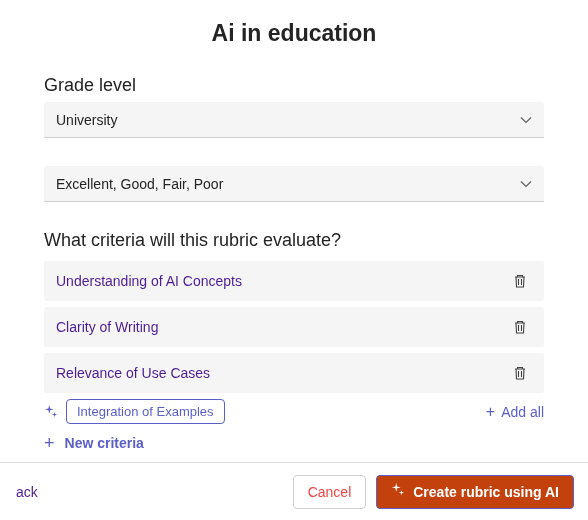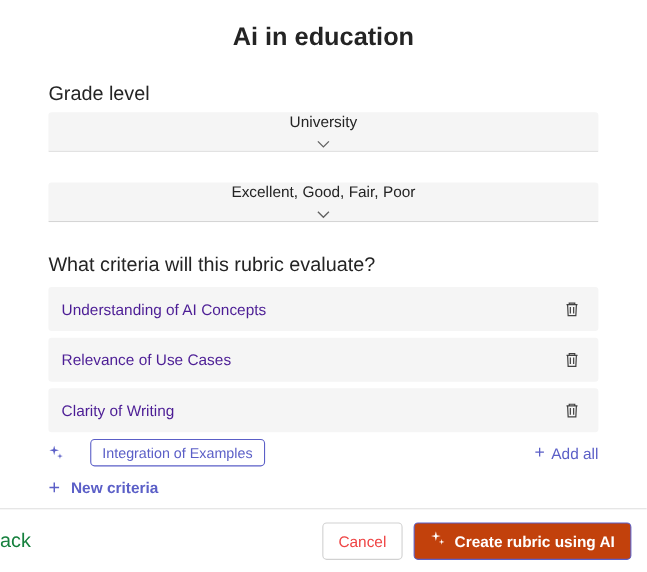--- a/index.html
+++ b/index.html
@@ -1,38 +1,38 @@
 <!DOCTYPE html>
 <html><head>
 <meta charset="utf-8">
 <style>
   * { box-sizing: border-box; margin: 0; padding: 0; }
   html, body { width: 588px; height: 520px; font-family: "Segoe UI", -apple-system, sans-serif; background: #fff; color: #242424; overflow: hidden; position: relative; }
   .content { padding: 12px 44px 0 44px; }
   .title { font-size: 23px; font-weight: 700; text-align: center; margin-top: 8px; margin-bottom: 28px; }
   .section-label { font-size: 18px; color: #242424; margin-bottom: 6px; font-weight: 400; }
-  .select-field { width: 100%; height: 36px; background: #f5f5f5; border: none; border-bottom: 1px solid #d1d1d1; border-radius: 3px 3px 0 0; display: flex; align-items: center; justify-content: space-between; padding: 0 12px; cursor: pointer; margin-bottom: 28px; flex-direction: column; }
+  .select-field { width: 100%; height: 36px; background: #f5f5f5; border: none; border-bottom: 1px solid #d1d1d1; border-radius: 3px 3px 0 0; display: flex; align-items: center; justify-content: space-between; padding: 0 12px; cursor: pointer; margin-bottom: 28px; }
   .select-value { font-size: 14px; color: #242424; }
   .chevron-down { width: 12px; height: 12px; display: flex; align-items: center; }
   .chevron-down svg { stroke: #616161; }
   .criteria-container { margin-bottom: 4px; }
   .criteria-row { width: 100%; height: 40px; background: #f5f5f5; border-radius: 3px; display: flex; align-items: center; justify-content: space-between; padding: 0 12px; margin-bottom: 6px; }
   .criteria-text { font-size: 14px; color: #4c1d95; }
   .delete-btn { background: none; border: none; cursor: pointer; padding: 4px; display: flex; }
   .delete-btn svg { stroke: #424242; fill: none; }
   .suggestion-row { display: flex; align-items: center; justify-content: space-between; margin-top: 6px; margin-bottom: 10px; }
-  .suggestion-left { display: flex; align-items: center; gap: 24px; }
+  .suggestion-left { display: flex; align-items: center; gap: 8px; }
   .sparkle-small { color: #5B5FC7; display: flex; }
   .chip { border: 1px solid #5B5FC7; color: #5B5FC7; font-size: 13px; padding: 4px 10px; border-radius: 4px; cursor: pointer; background: #fff; }
   .add-all { color: #5B5FC7; font-size: 14px; cursor: pointer; display: flex; align-items: center; gap: 6px; }
   .plus-sm { font-size: 16px; line-height: 1; font-weight: 300; }
   .new-criteria { color: #5B5FC7; font-size: 14px; font-weight: 600; cursor: pointer; display: flex; align-items: center; gap: 10px; margin-top: 4px; }
   .new-criteria .plus-sm { font-size: 18px; font-weight: 400; }
   .footer { position: absolute; bottom: 0; left: 0; right: 0; height: 58px; border-top: 1px solid #e0e0e0; display: flex; align-items: center; justify-content: space-between; padding: 0 14px 0 0; background: #fff; }
-  .back-fragment { font-size: 18px; color: #15803d; padding-left: 0; }
+  .back-fragment { font-size: 14px; color: #4c1d95; padding-left: 16px; }
   .footer-right { display: flex; gap: 10px; }
   .btn { height: 34px; padding: 0 14px; border-radius: 4px; font-size: 14px; cursor: pointer; display: flex; align-items: center; gap: 8px; }
   .btn-cancel { background: #fff; border: 1px solid #d1d1d1; color: #ef4444; }
   .btn-primary { background: #c2410c; border: 1px solid #5B5FC7; color: #fff; font-weight: 600; }
   .btn-primary svg { fill: #fff; }
 </style>
 </head>
 <body>
 
 <div class="content">
@@ -62,29 +62,29 @@
   <div class="criteria-container" id="criteria-list">
       <div class="criteria-row">
         <span class="criteria-text">Understanding of AI Concepts</span>
         <button class="delete-btn">
           <svg width="16" height="16" viewBox="0 0 16 16" stroke-width="1.1">
             <path d="M3 4 L13 4 M5.5 4 L5.5 2.5 L10.5 2.5 L10.5 4 M4 4 L4.5 14 L11.5 14 L12 4 M6.5 6 L6.5 12 M9.5 6 L9.5 12"></path>
           </svg>
         </button>
       </div>
       <div class="criteria-row">
-        <span class="criteria-text">Relevance of Use Cases</span>
+        <span class="criteria-text">Clarity of Writing</span>
         <button class="delete-btn">
           <svg width="16" height="16" viewBox="0 0 16 16" stroke-width="1.1">
             <path d="M3 4 L13 4 M5.5 4 L5.5 2.5 L10.5 2.5 L10.5 4 M4 4 L4.5 14 L11.5 14 L12 4 M6.5 6 L6.5 12 M9.5 6 L9.5 12"></path>
           </svg>
         </button>
       </div>
       <div class="criteria-row">
-        <span class="criteria-text">Clarity of Writing</span>
+        <span class="criteria-text">Relevance of Use Cases</span>
         <button class="delete-btn">
           <svg width="16" height="16" viewBox="0 0 16 16" stroke-width="1.1">
             <path d="M3 4 L13 4 M5.5 4 L5.5 2.5 L10.5 2.5 L10.5 4 M4 4 L4.5 14 L11.5 14 L12 4 M6.5 6 L6.5 12 M9.5 6 L9.5 12"></path>
           </svg>
         </button>
       </div>
     </div>
 
   <div class="suggestion-row">
     <div class="suggestion-left">

